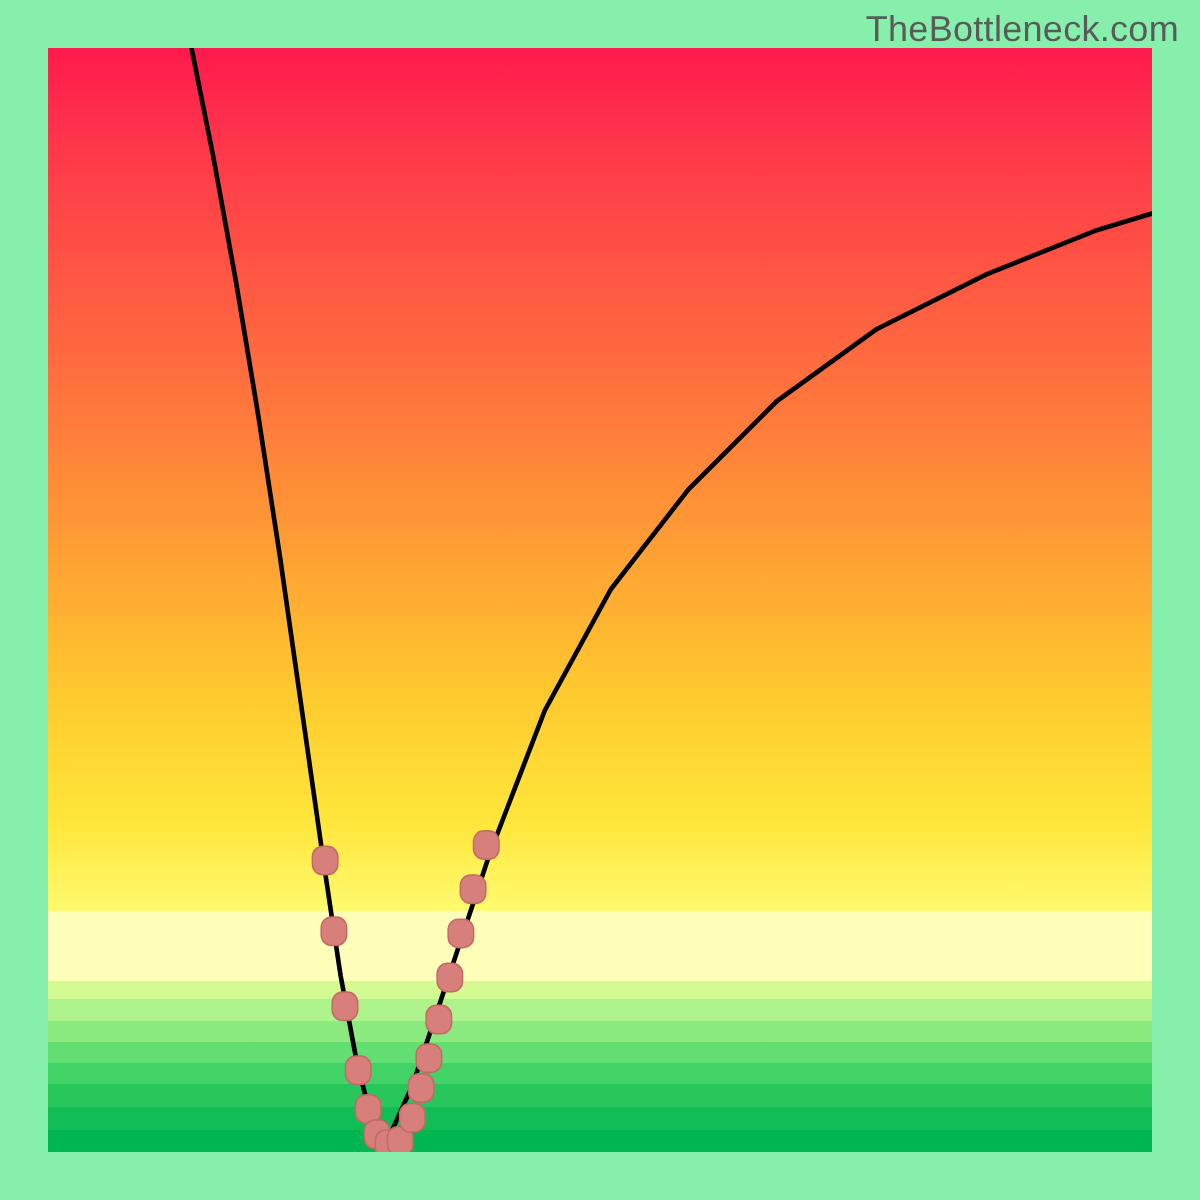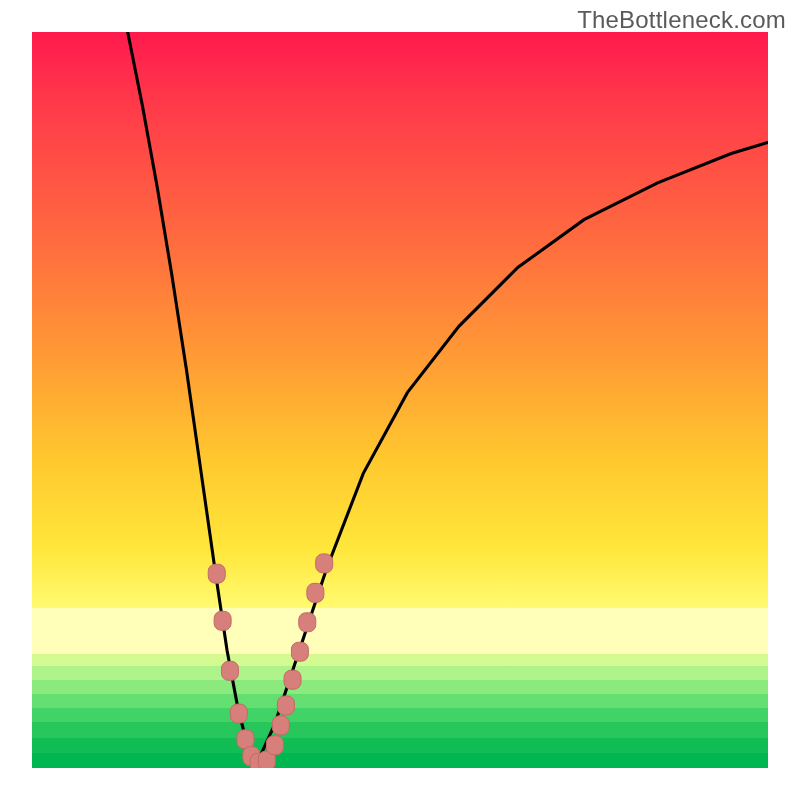--- a/index.html
+++ b/index.html
@@ -7,21 +7,21 @@
     padding: 0;
     width: 800px;
     height: 800px;
     overflow: hidden;
     background: #000;
     font-family: Arial, Helvetica, sans-serif;
   }
   .outer {
     width: 800px;
     height: 800px;
-    background: #ffffff;
+    background: #86efac;
     position: relative;
   }
   .plot {
     position: absolute;
     left: 32px;
     top: 32px;
     width: 736px;
     height: 736px;
     
     background:

